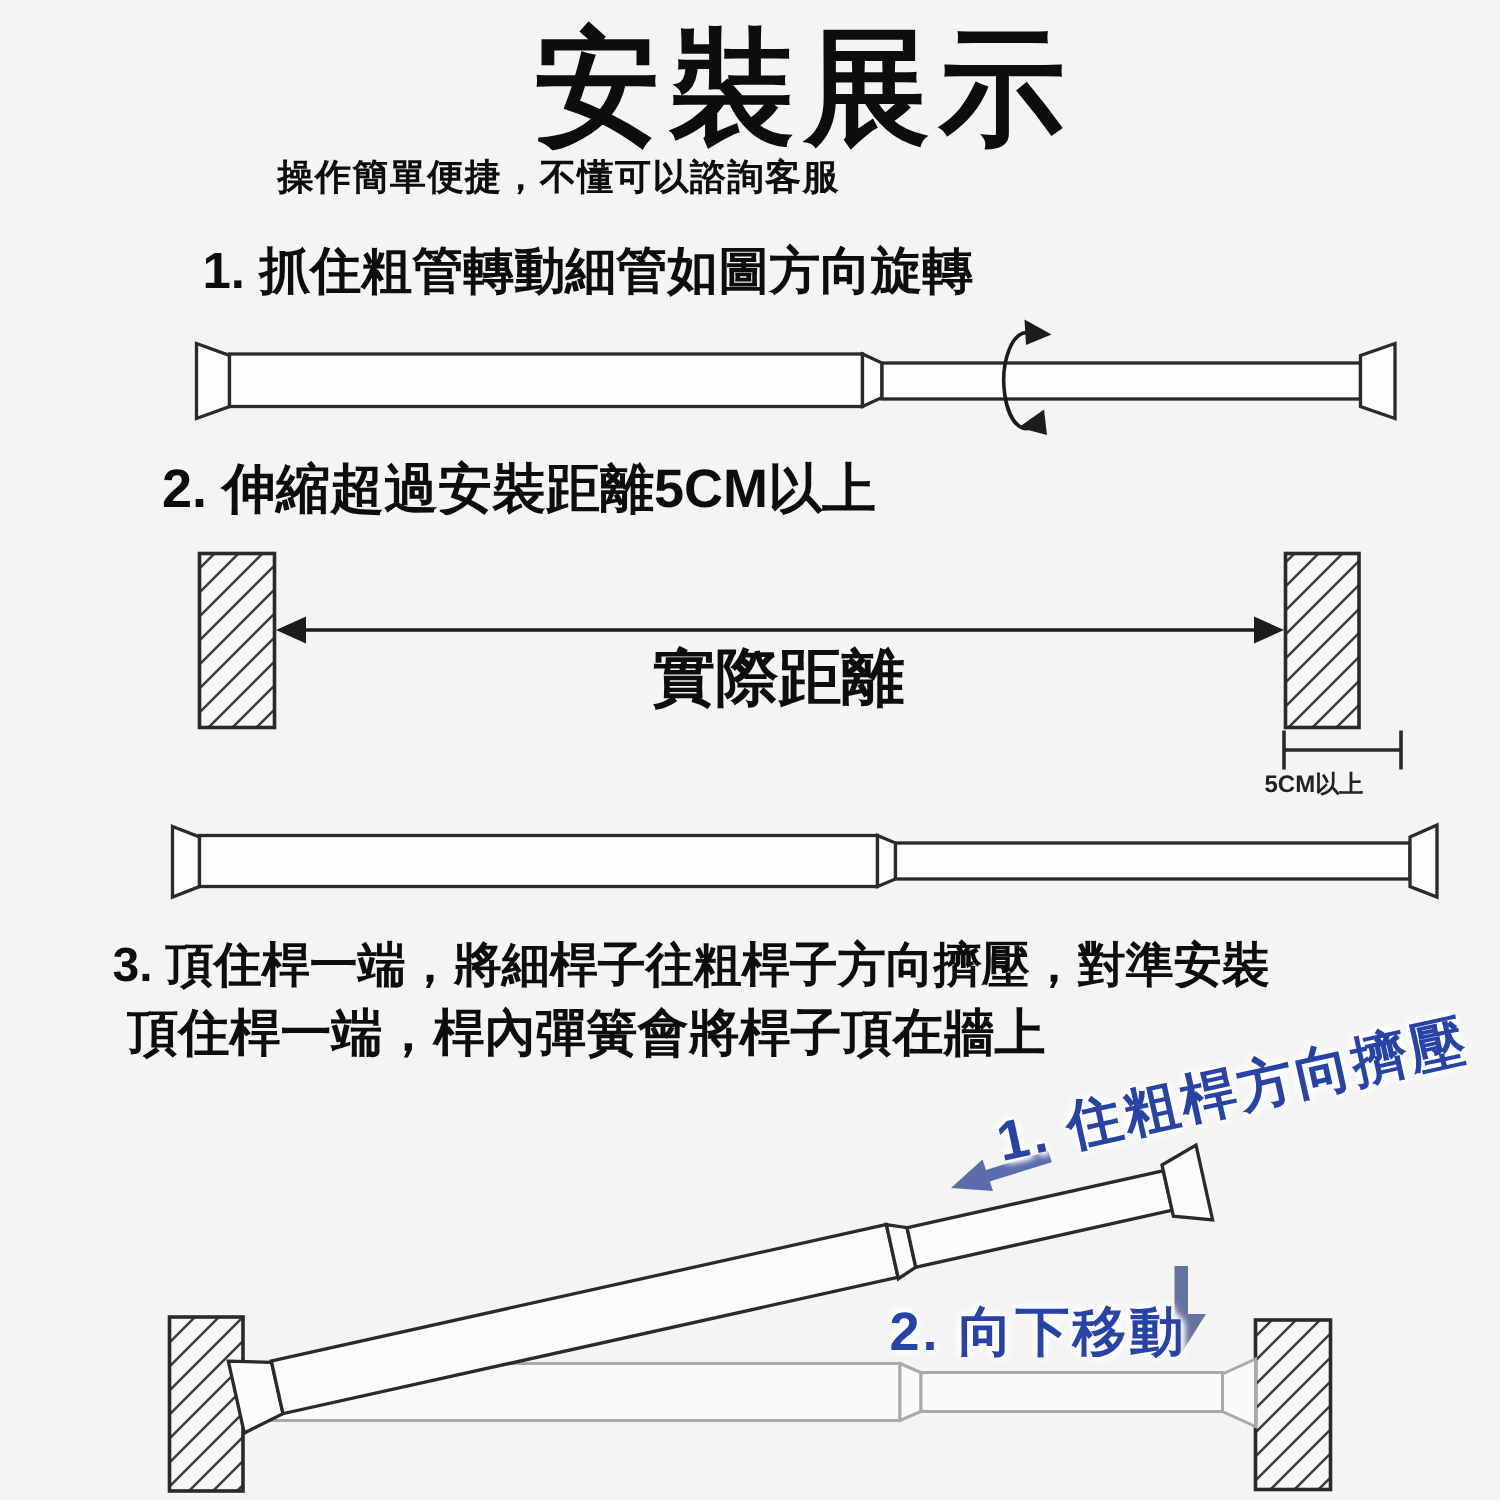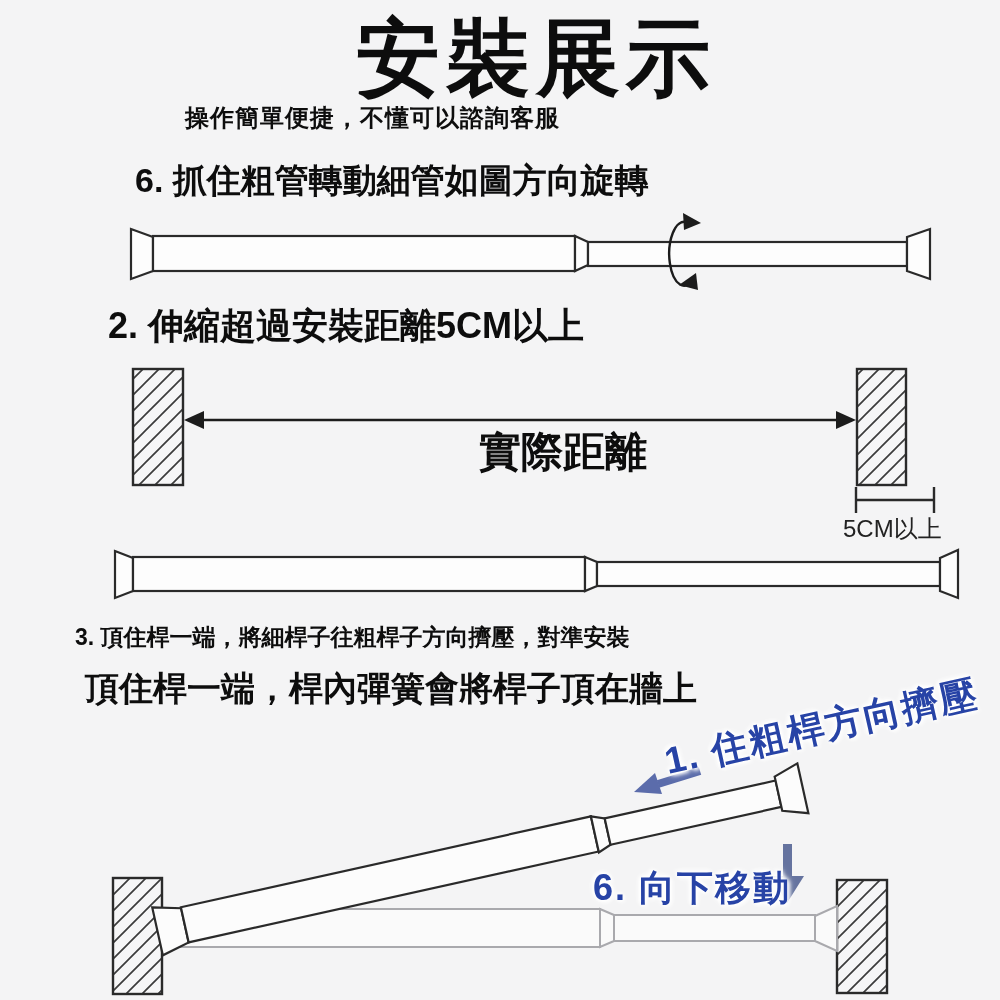--- a/index.html
+++ b/index.html
@@ -14,27 +14,27 @@
     top:2px;left:0;width:1000px;text-align:center;
     font-size:84px;font-weight:900;letter-spacing:6px;color:#0d0d0d;margin-left:36px;
   }
   .subtitle{
     top:102px;left:185px;
     font-size:24px;font-weight:900;letter-spacing:1px;color:#0d0d0d;
   }
   .step-text{font-weight:900;color:#0d0d0d;}
   .step1{top:158px;left:135px;font-size:34px;}
   .step2{top:302px;left:108px;font-size:36px;text-align:center;}
-  .step3a{top:622px;left:75px;font-size:23px;}
+  .step3a{top:622px;left:75px;font-size:32px;}
   .step3b{top:666px;left:85px;font-size:34px;}
   .distance-label{
-    top:424px;left:435px;font-size:42px;font-weight:900;color:#0d0d0d;margin-left:44px;
+    top:424px;left:435px;font-size:42px;font-weight:900;color:#0d0d0d;
   }
   .gap-label{
-    top:513px;left:843px;font-size:24px;font-weight:400;color:#222;
+    top:513px;left:843px;font-size:16px;font-weight:700;color:#222;
   }
   .blue-note{
     font-weight:900;color:#2743a6;
     text-shadow:0 0 5px #fff,0 0 5px #fff,0 0 8px #fff,2px 2px 4px #fff,-2px -2px 4px #fff;
   }
   .note1{
     top:738px;left:660px;font-size:37px;letter-spacing:2px;
     transform:rotate(-12.5deg);transform-origin:left top;
   }
   .note2{top:864px;left:593px;font-size:36px;letter-spacing:2px;}
@@ -111,22 +111,22 @@
 
   <g fill="#65739f">
     <rect x="783" y="844" width="9" height="34"></rect>
     <polygon points="771,876 804,876 787,903"></polygon>
   </g>
 </svg>
 
 <div class="abs page-title">安裝展示</div>
 <div class="abs subtitle">操作簡單便捷，不懂可以諮詢客服</div>
 
-<div class="abs step-text step1">6. 抓住粗管轉動細管如圖方向旋轉</div>
+<div class="abs step-text step1">1. 抓住粗管轉動細管如圖方向旋轉</div>
 <div class="abs step-text step2">2. 伸縮超過安裝距離5CM以上</div>
 <div class="abs step-text step3a">3. 頂住桿一端，將細桿子往粗桿子方向擠壓，對準安裝</div>
 <div class="abs step-text step3b">頂住桿一端，桿內彈簧會將桿子頂在牆上</div>
 
 <div class="abs distance-label">實際距離</div>
 <div class="abs gap-label">5CM以上</div>
 
 <div class="abs blue-note note1">1. 住粗桿方向擠壓</div>
-<div class="abs blue-note note2">6. 向下移動</div>
+<div class="abs blue-note note2">2. 向下移動</div>
 
 </body></html>

